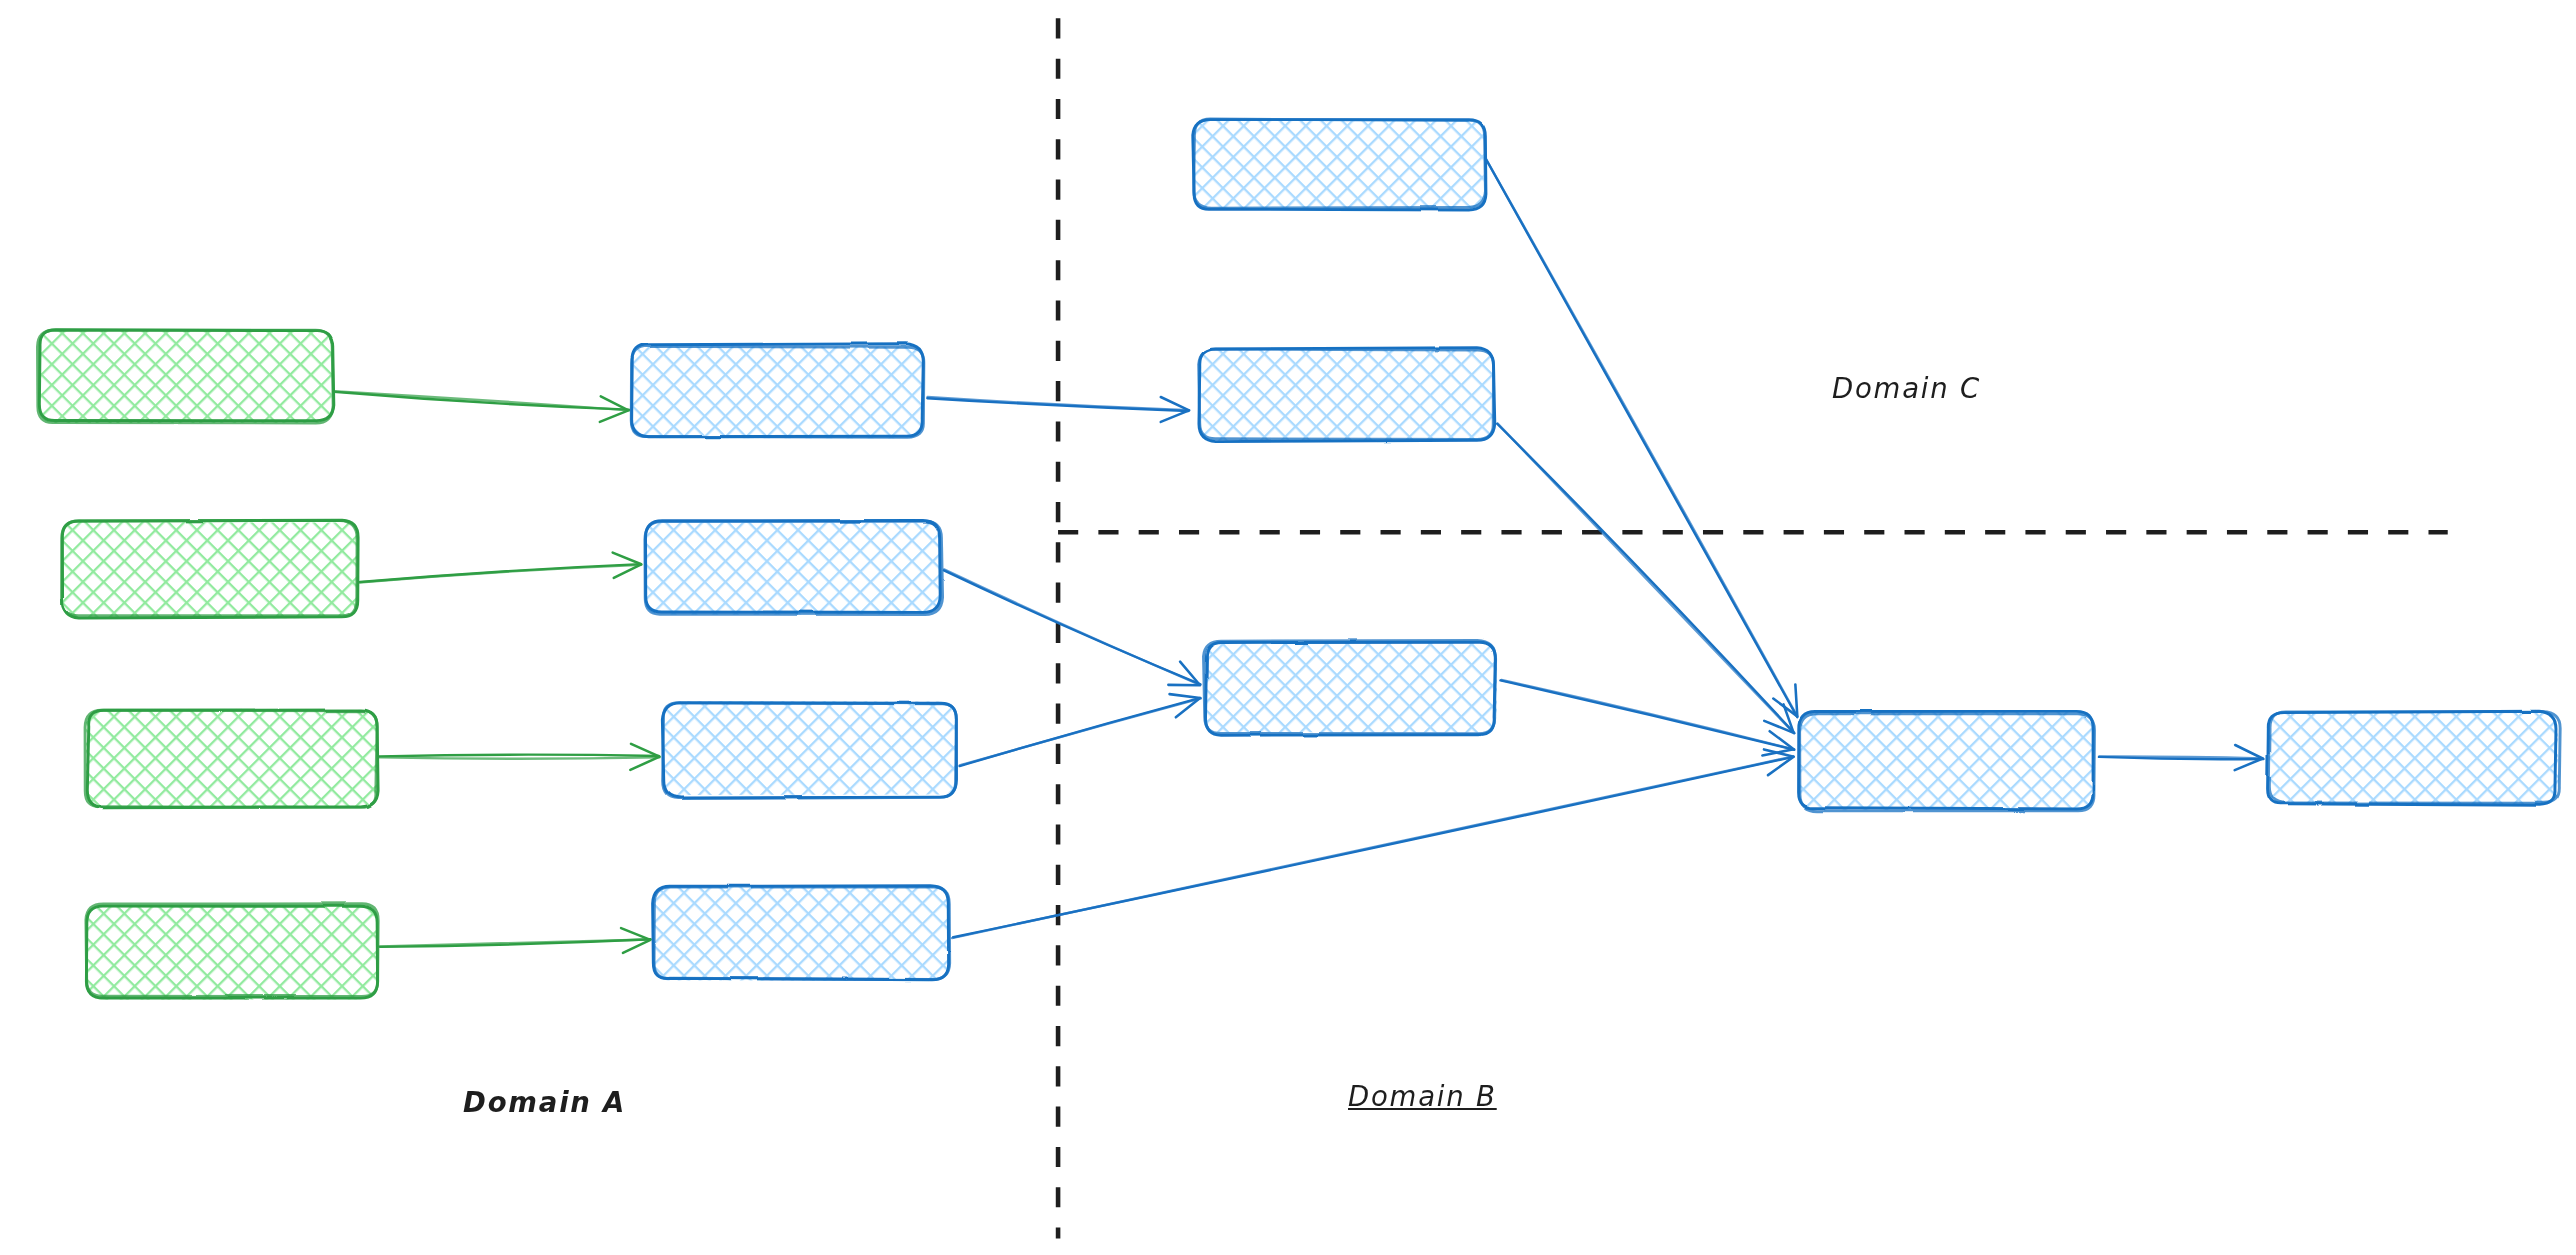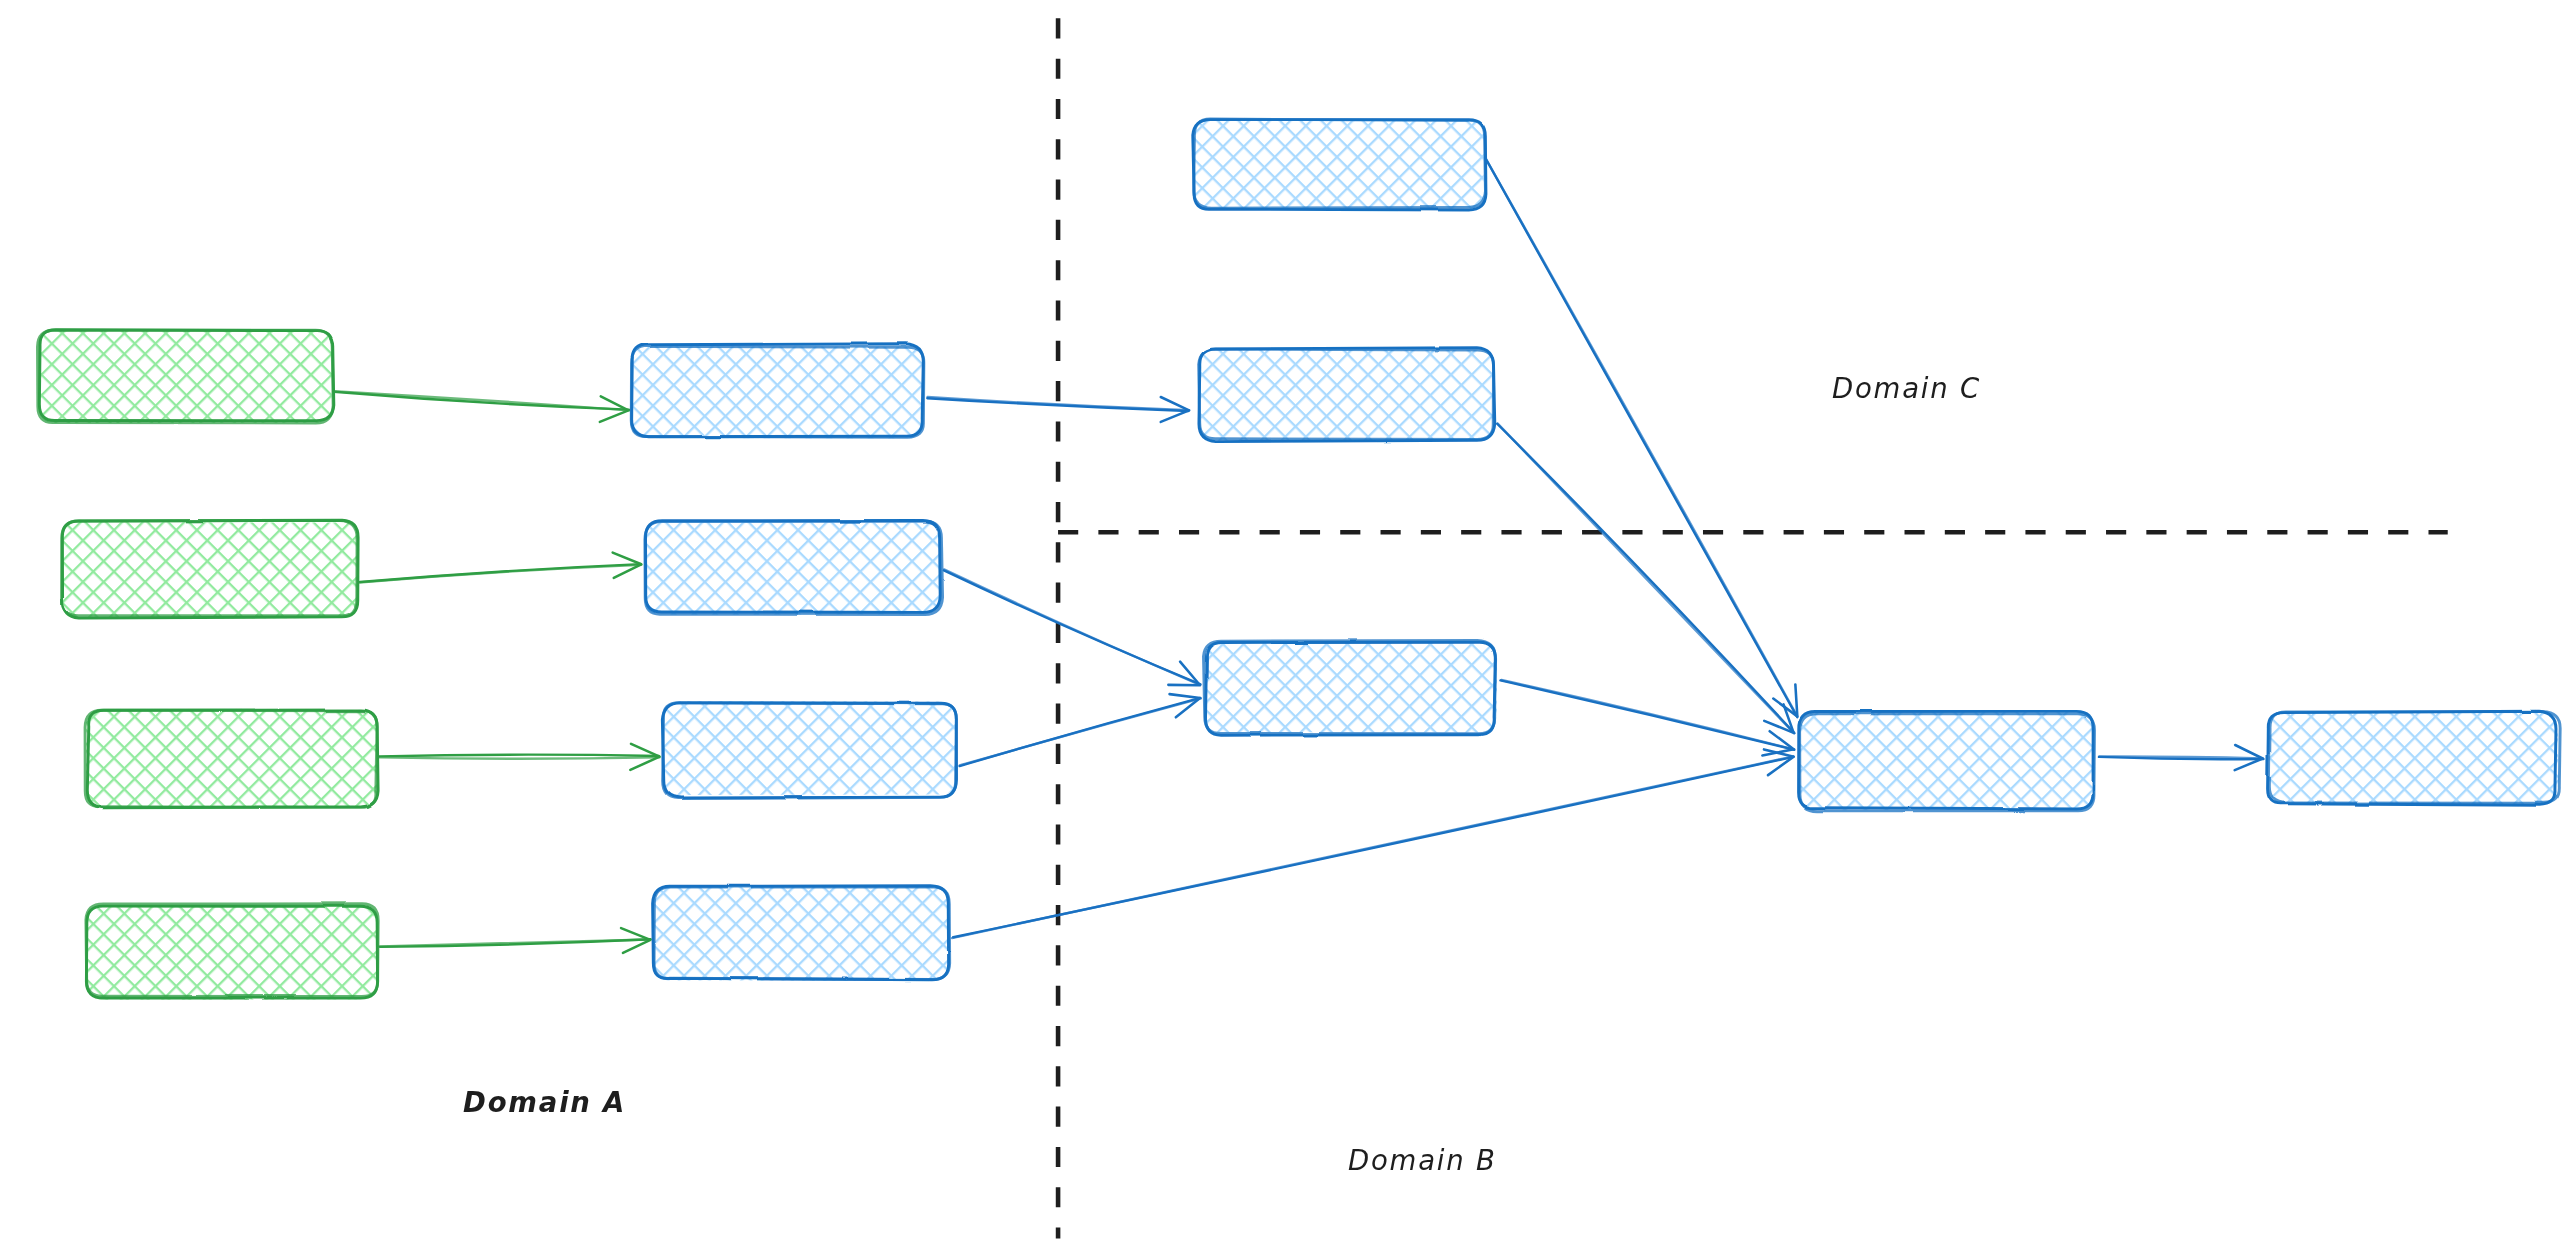--- a/index.html
+++ b/index.html
@@ -508,21 +508,21 @@
           L 2495.971940996671 876.6210067764954
           Q 2477.2733917249707 876.6972820290817 2477.2733917249707 858.6972820290817
           L 2478.045149614869 795.618805314423
           Q 2477.2733917249707 777.0856536868428 2495.2733917249707 777.0856536868428 Z" fill="none" stroke="#1971c2" stroke-width="3.2" stroke-linecap="round" stroke-linejoin="round" filter="url(#rough)" opacity="0.75"></path>
         </g>
       </g>
   </svg>
 
   <div id="labels-layer">
       <div class="domain-label" style="left: 463px; top: 1086px; font-weight: bold;">Domain A</div>
-      <div class="domain-label" style="left: 1348px; top: 1144px;">Domain B</div>
+      <div class="domain-label" style="left: 1348px; top: 1080px; text-decoration: underline;">Domain B</div>
       <div class="domain-label" style="left: 1832px; top: 372px;">Domain C</div>
     </div>
   <div id="hit-layer">
       <div class="node-hit" style="left: 38px; top: 331px; width: 293px; height: 92px;"></div>
       <div class="node-hit" style="left: 62px; top: 522px; width: 295px; height: 96px;"></div>
       <div class="node-hit" style="left: 86px; top: 710px; width: 291px; height: 96px;"></div>
       <div class="node-hit" style="left: 86px; top: 905px; width: 291px; height: 93px;"></div>
       <div class="node-hit" style="left: 632px; top: 346px; width: 291px; height: 92px;"></div>
       <div class="node-hit" style="left: 645px; top: 522px; width: 295px; height: 92px;"></div>
       <div class="node-hit" style="left: 663px; top: 702px; width: 293px; height: 93px;"></div>

